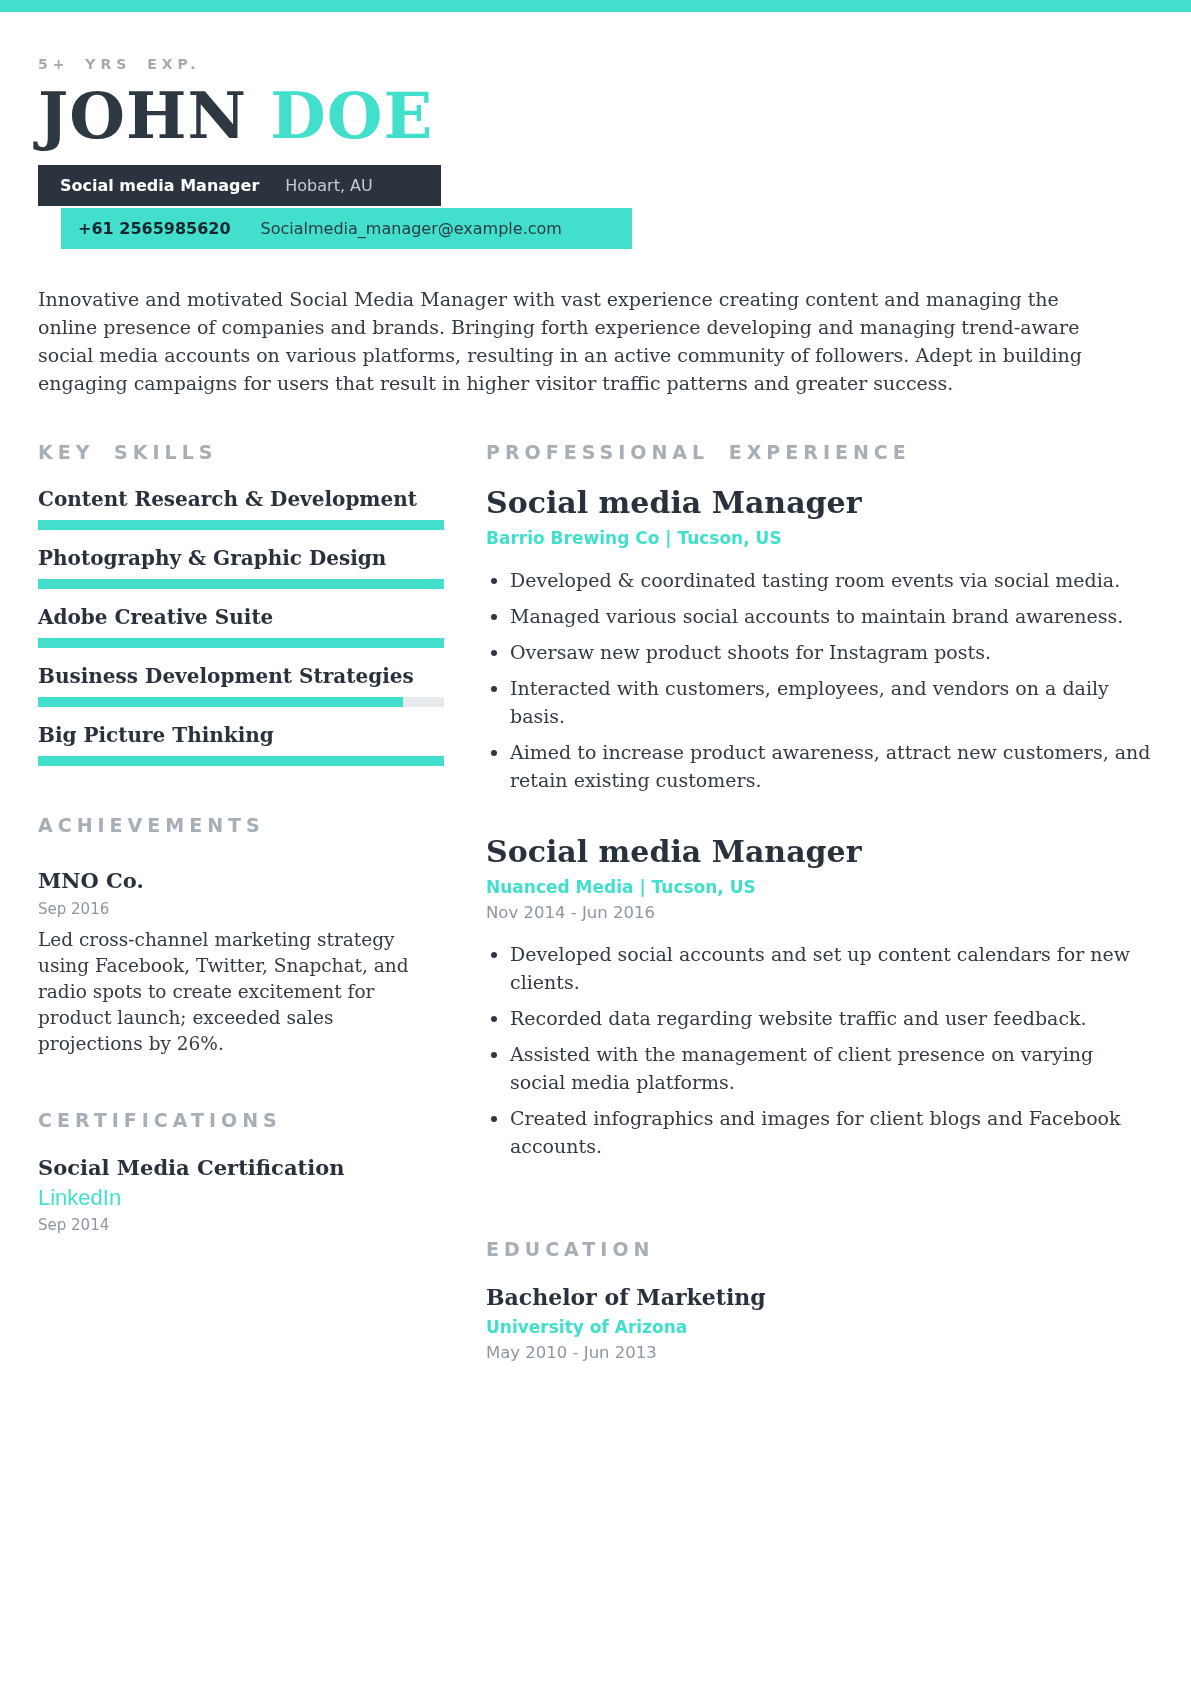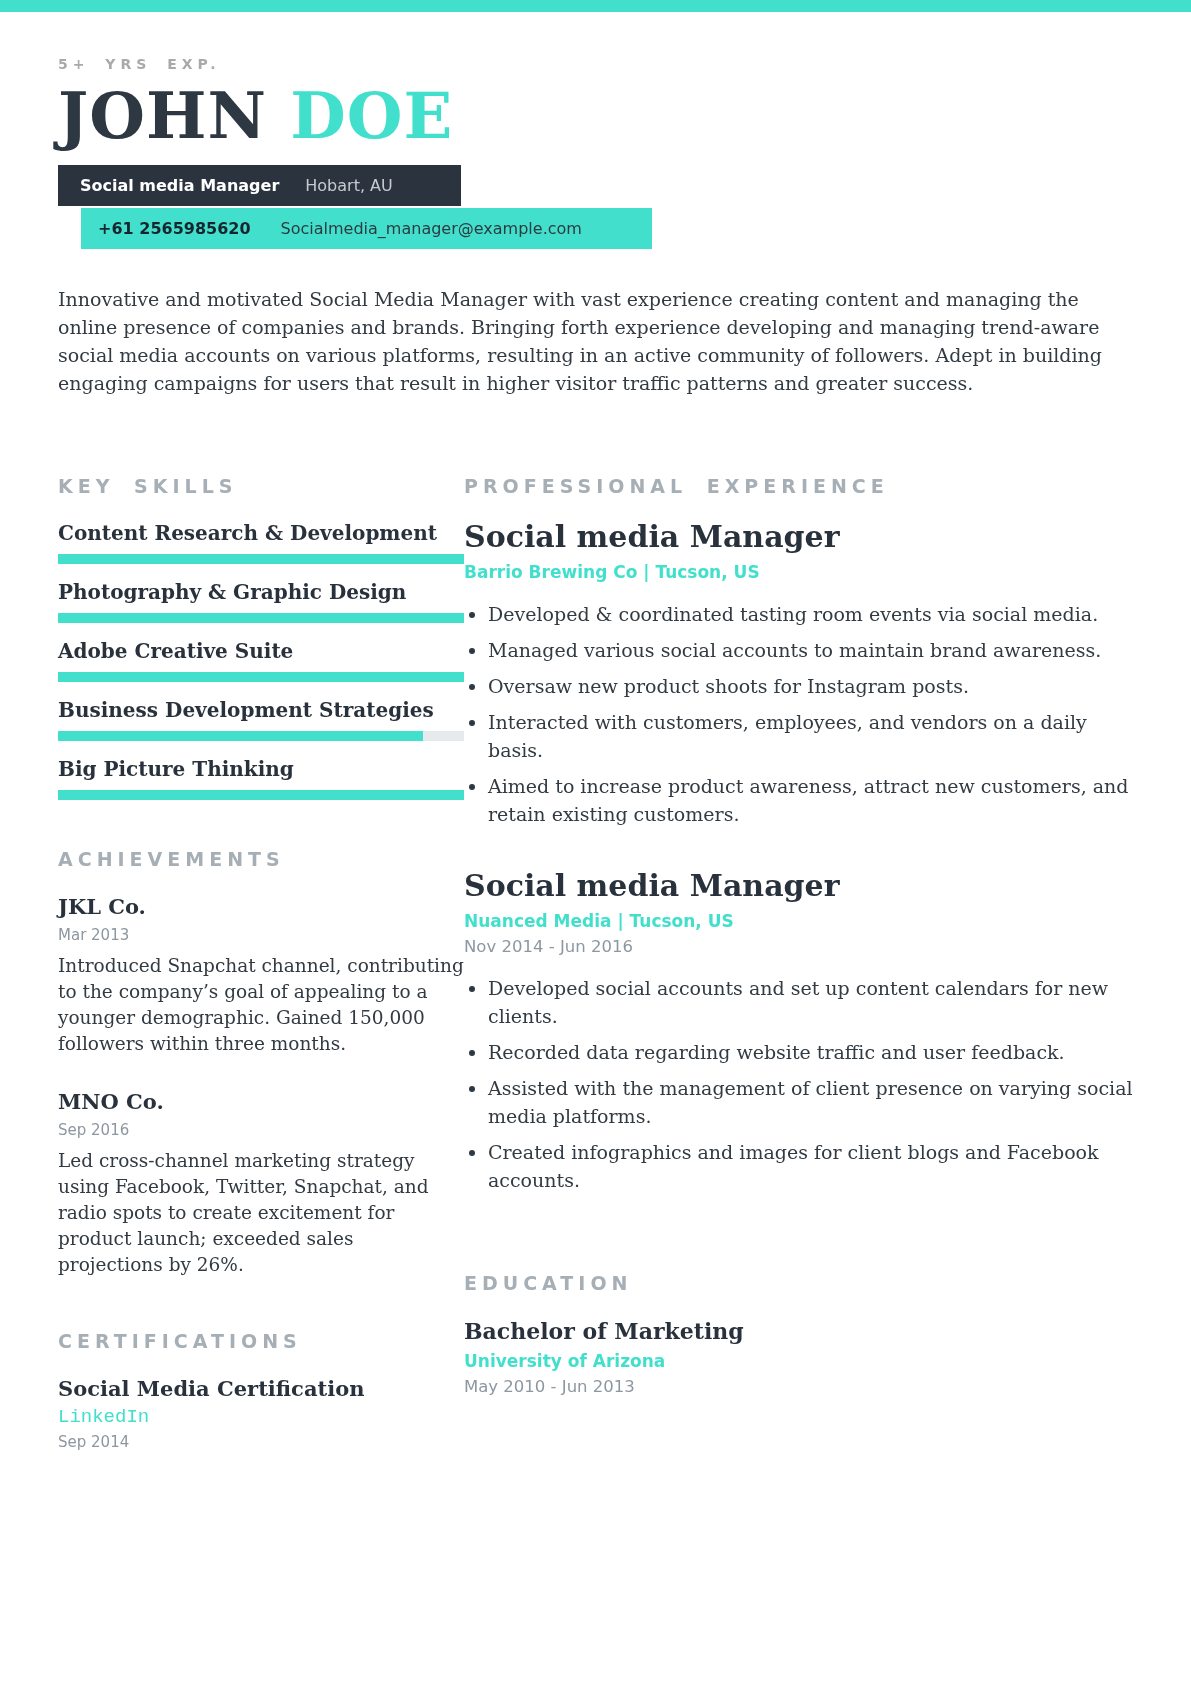--- a/index.html
+++ b/index.html
@@ -5,21 +5,21 @@
   html, body { margin: 0; padding: 0; background: #ffffff; }
   body {
     width: 1191px; height: 1684px;
     font-family: "DejaVu Serif", "Liberation Serif", serif;
     color: var(--text_dark, #2E3842);
     position: relative;
     overflow: hidden;
   }
   .page { width: 1191px; height: 1684px; background: #fff; }
   .top-accent { height: 12px; width: 100%; background: var(--accent, #42E0CC); }
-  .content { padding: 0 58px; }
+  .content { padding: 0 38px; }
 
   
   .exp-badge {
     margin-top: 44px;
     font-family: "DejaVu Sans", "Liberation Sans", sans-serif;
     font-size: 14px; font-weight: bold;
     letter-spacing: 5px; word-spacing: 6px;
     color: #A9A9A9;
   }
   .name {
@@ -51,21 +51,21 @@
   .contact-bar .email { color: #2C3B42; }
 
   .summary {
     margin: 36px 0 0 0;
     font-size: 19px; line-height: 28px;
     color: #323A42;
     max-width: 1080px;
   }
 
   
-  .columns { display: flex; margin-top: 78px; }
+  .columns { display: flex; gap: 42px; margin-top: 44px; }
   .left-col { width: 406px; flex: 0 0 406px; }
   .right-col { flex: 1; min-width: 0; }
 
   .section-title {
     margin: 0;
     font-family: "DejaVu Sans", "Liberation Sans", sans-serif;
     font-size: 19px; font-weight: bold;
     letter-spacing: 5px; word-spacing: 8px;
     color: var(--heading_gray, #A6AEB6);
   }
@@ -80,21 +80,21 @@
   
   .achievements-section { margin-top: 48px; }
   .ach-item { margin-top: 24px; }
   .ach-company { font-size: 21px; font-weight: bold; color: #29323C; }
   .ach-date { margin-top: 7px; font-family: "DejaVu Sans", "Liberation Sans", sans-serif; font-size: 15px; color: var(--date_gray, #8D97A1); }
   .ach-desc { margin-top: 9px; font-size: 18.5px; line-height: 26px; color: #323A42; }
   .mno { margin-top: 32px; }
 
   .certifications-section { margin-top: 52px; }
   .cert-name { margin-top: 24px; font-size: 21px; font-weight: bold; color: #29323C; }
-  .cert-issuer { margin-top: 5px; font-family: Liberation Mono, monospace; font-size: 19px; color: var(--accent, #42E0CC); }
+  .cert-issuer { margin-top: 5px; font-family: Liberation Sans, sans-serif; font-size: 22px; color: var(--accent, #42E0CC); }
   .cert-date { margin-top: 5px; font-family: "DejaVu Sans", "Liberation Sans", sans-serif; font-size: 15px; color: var(--date_gray, #8D97A1); }
 
   
   .job { margin-top: 22px; }
   .job + .job { margin-top: 40px; }
   .job-name { margin: 0; font-size: 30px; font-weight: bold; color: #29323C; }
   .job-company { margin-top: 8px; font-family: "DejaVu Sans", "Liberation Sans", sans-serif; font-size: 17px; font-weight: bold; color: var(--accent, #42E0CC); }
   .job-dates { margin-top: 6px; font-family: "DejaVu Sans", "Liberation Sans", sans-serif; font-size: 16.5px; color: var(--date_gray, #8D97A1); }
   .job-bullets { margin: 18px 0 0 0; padding-left: 24px; }
   .job-bullets li { font-size: 19px; line-height: 28px; color: #323A42; margin-bottom: 8px; }
@@ -167,25 +167,20 @@
               <div class="skill-label">Big Picture Thinking</div>
               <div class="skill-track">
                   <div class="skill-fill" style="width: 100%;"></div>
                 </div>
             </div>
           </div>
         </section>
 
         <section class="achievements-section">
           <h2 class="section-title">ACHIEVEMENTS</h2>
-          <div class="ach-item">
-            <div class="ach-company">JKL Co.</div>
-            <div class="ach-date">Mar 2013</div>
-            <div class="ach-desc">Introduced Snapchat channel, contributing to the company’s goal of appealing to a younger demographic. Gained 150,000 followers within three months.</div>
-          </div>
           <div class="ach-item mno">
             <div class="ach-company">MNO Co.</div>
             <div class="ach-date">Sep 2016</div>
             <div class="ach-desc">Led cross-channel marketing strategy using Facebook, Twitter, Snapchat, and radio spots to create excitement for product launch; exceeded sales projections by 26%.</div>
           </div>
         </section>
 
         <section class="certifications-section">
           <h2 class="section-title">CERTIFICATIONS</h2>
           <div>

